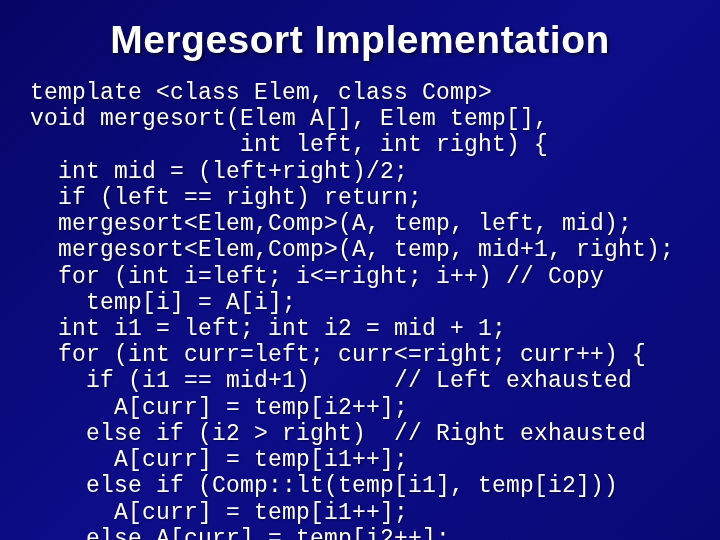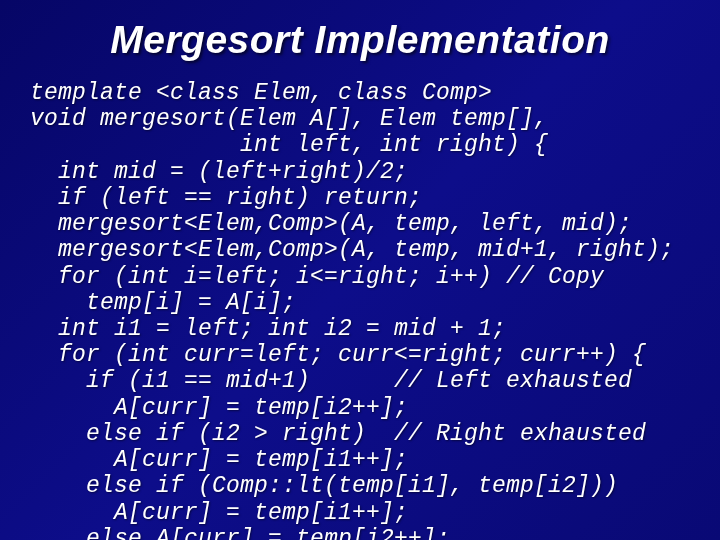--- a/index.html
+++ b/index.html
@@ -1,15 +1,15 @@
 <!DOCTYPE html>
 <html><head>
 <meta charset="utf-8">
 <style>
-  * { margin: 0; padding: 0; box-sizing: border-box; font-style: italic; }
+  * { margin: 0; padding: 0; box-sizing: border-box; }
   html, body { width: 720px; height: 540px; overflow: hidden; }
   body {
     background: #0a0a7a;
     background: linear-gradient(135deg, #060666 0%, #0d0d8a 50%, #090975 100%);
     font-family: Arial, Helvetica, sans-serif;
     position: relative;
   }
   .slide {
     width: 720px;
     height: 540px;

